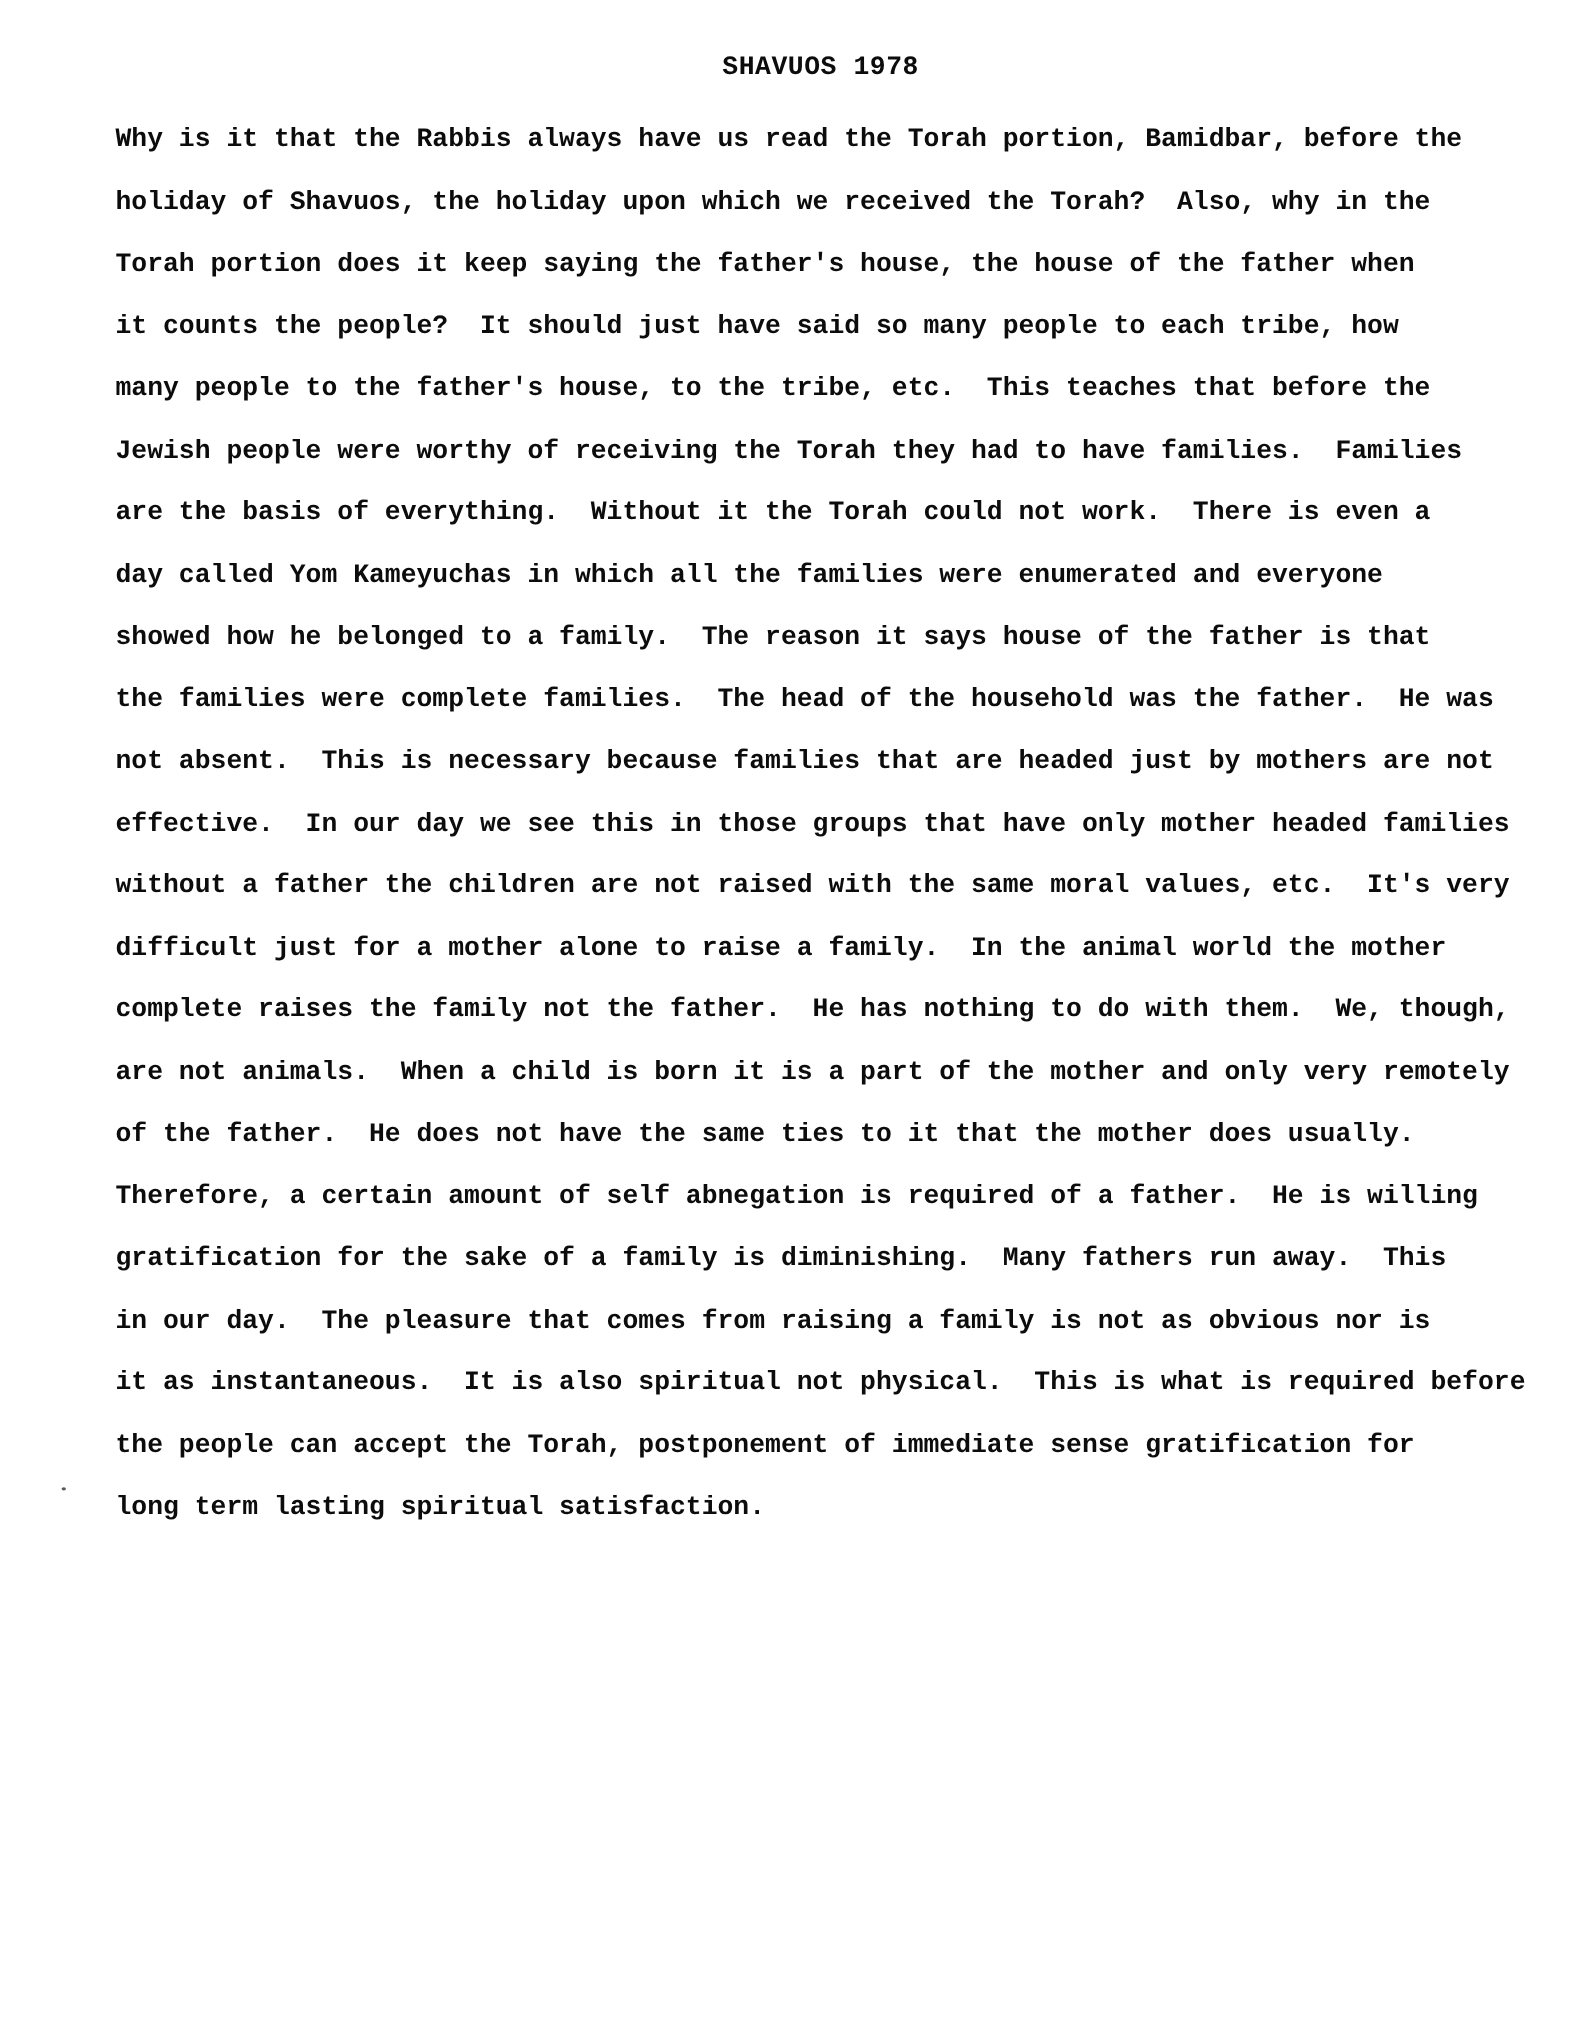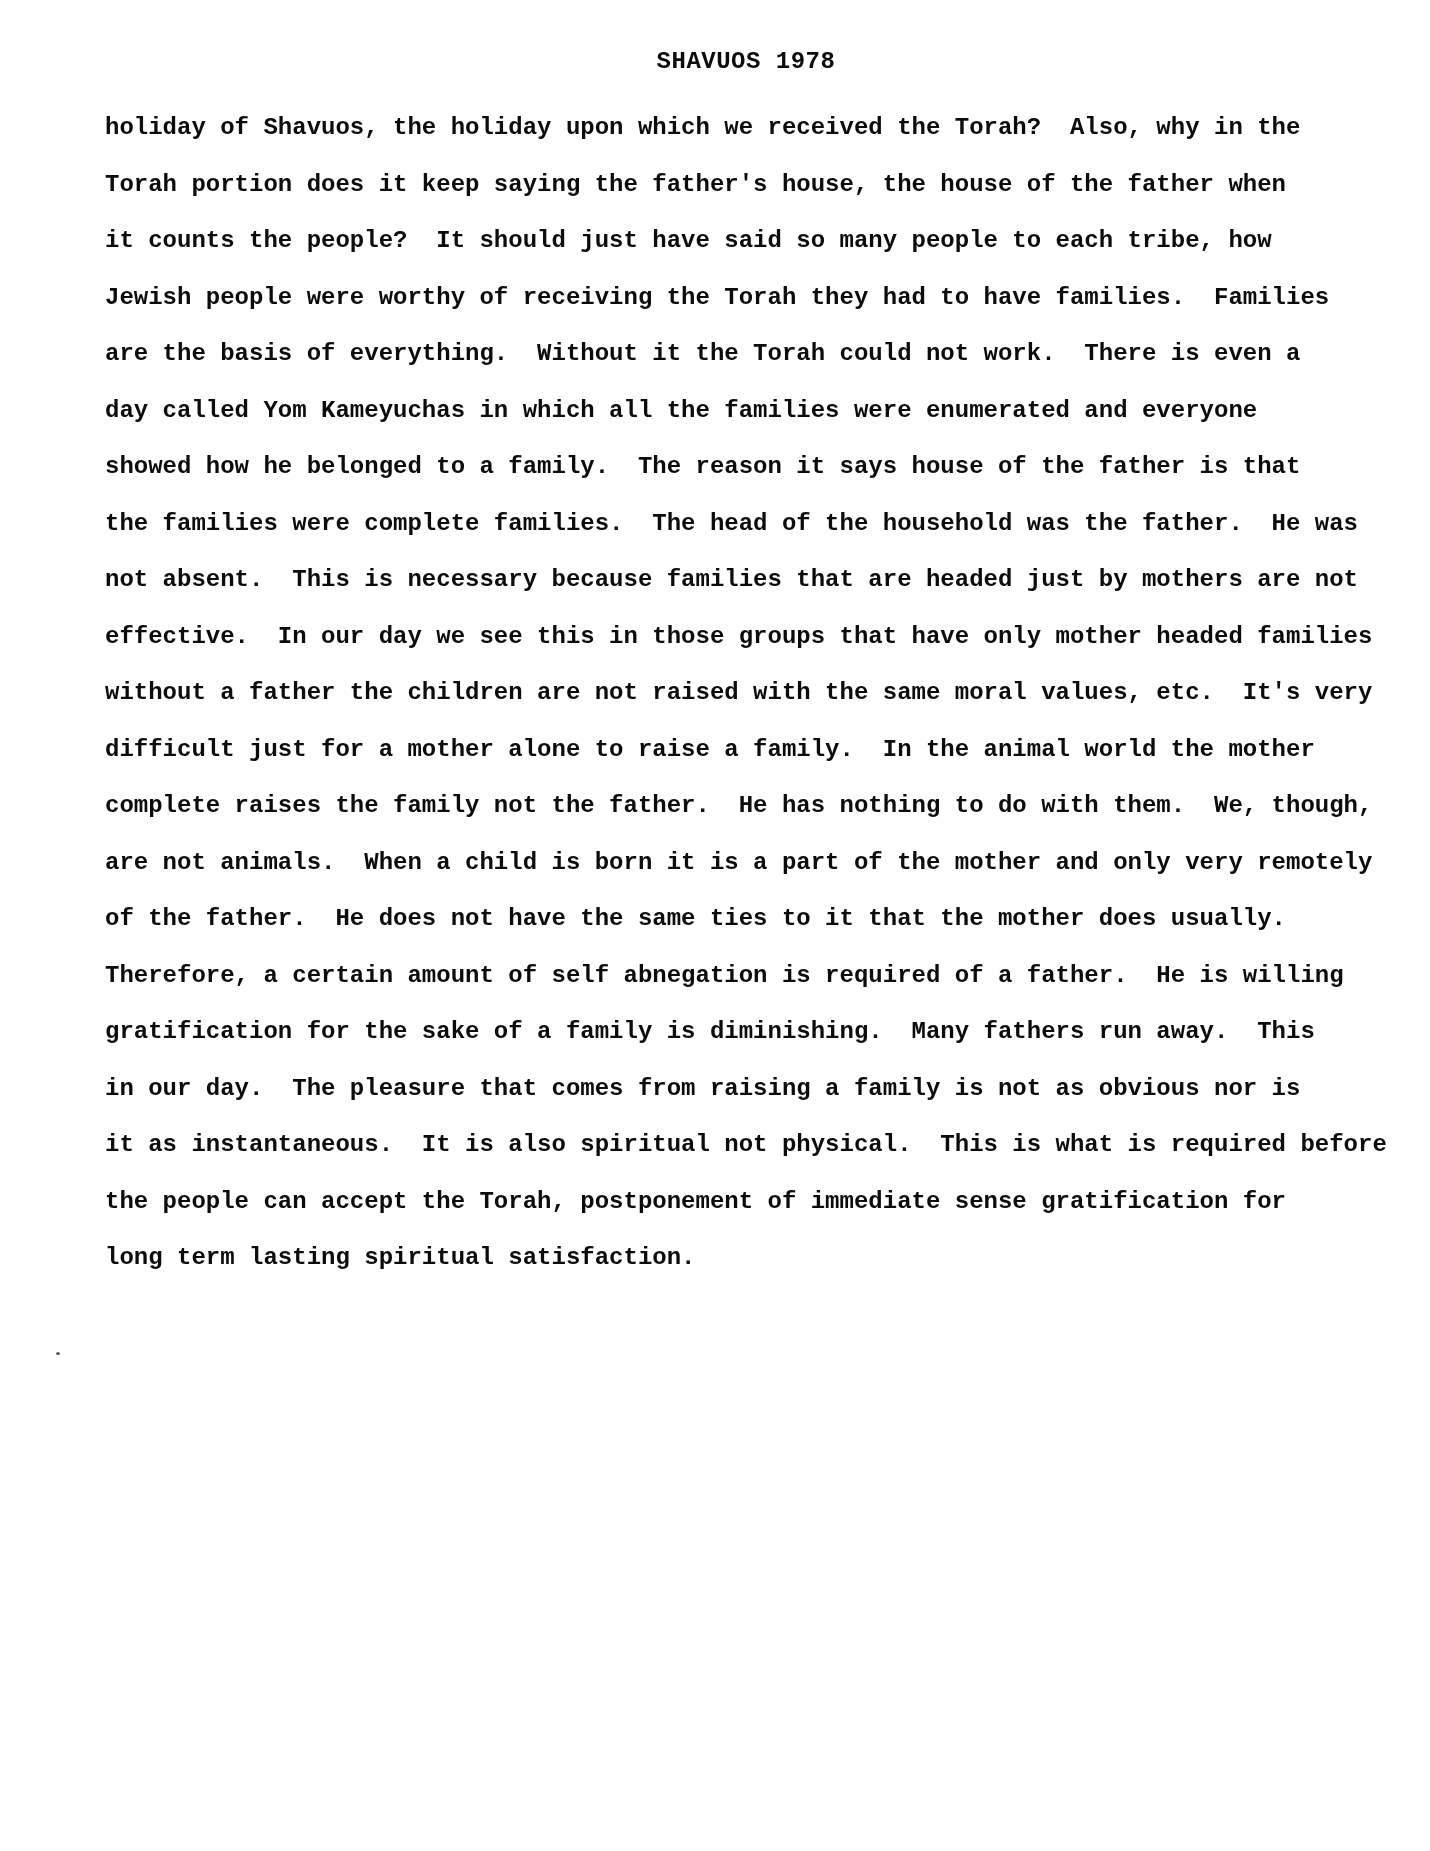--- a/index.html
+++ b/index.html
@@ -51,23 +51,25 @@
     background: #5a5a5a;
     border-radius: 50%;
   }
 </style>
 </head>
 <body>
 
 <div class="page">
   <div class="doc-title">SHAVUOS 1978</div>
   <div class="doc-body" id="doc-body">
+      <div class="doc-line">Why is it that the Rabbis always have us read the Torah portion, Bamidbar, before the</div>
       <div class="doc-line">holiday of Shavuos, the holiday upon which we received the Torah?  Also, why in the</div>
       <div class="doc-line">Torah portion does it keep saying the father's house, the house of the father when</div>
       <div class="doc-line">it counts the people?  It should just have said so many people to each tribe, how</div>
+      <div class="doc-line">many people to the father's house, to the tribe, etc.  This teaches that before the</div>
       <div class="doc-line">Jewish people were worthy of receiving the Torah they had to have families.  Families</div>
       <div class="doc-line">are the basis of everything.  Without it the Torah could not work.  There is even a</div>
       <div class="doc-line">day called Yom Kameyuchas in which all the families were enumerated and everyone</div>
       <div class="doc-line">showed how he belonged to a family.  The reason it says house of the father is that</div>
       <div class="doc-line">the families were complete families.  The head of the household was the father.  He was</div>
       <div class="doc-line">not absent.  This is necessary because families that are headed just by mothers are not</div>
       <div class="doc-line">effective.  In our day we see this in those groups that have only mother headed families</div>
       <div class="doc-line">without a father the children are not raised with the same moral values, etc.  It's very</div>
       <div class="doc-line">difficult just for a mother alone to raise a family.  In the animal world the mother</div>
       <div class="doc-line">complete raises the family not the father.  He has nothing to do with them.  We, though,</div>

